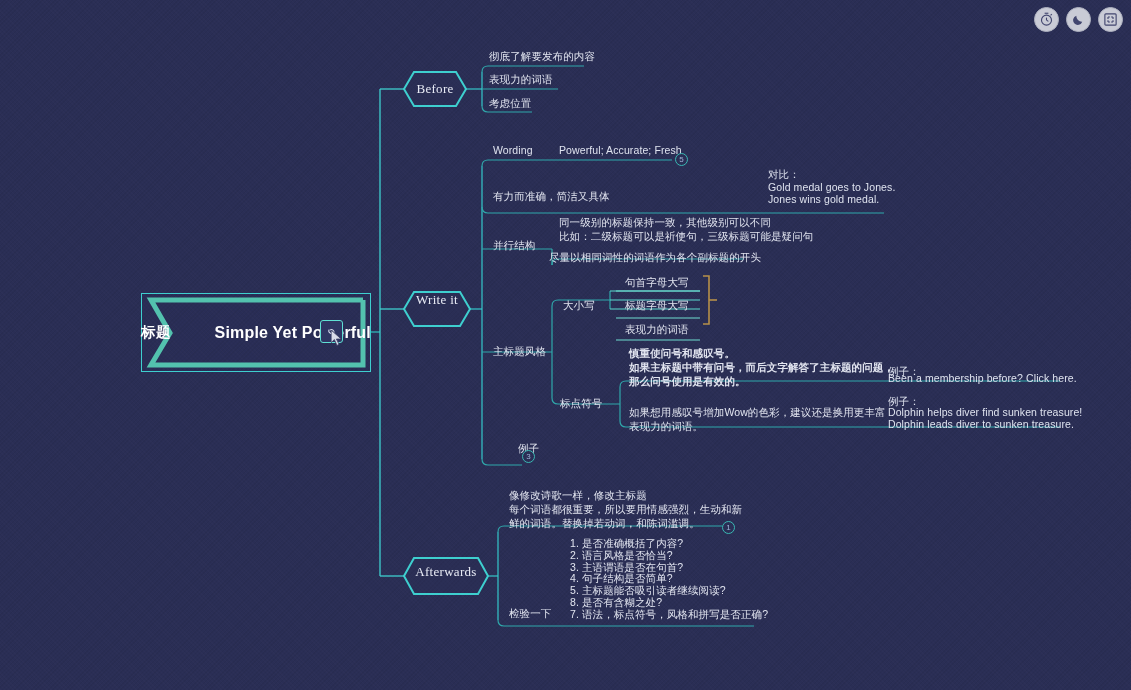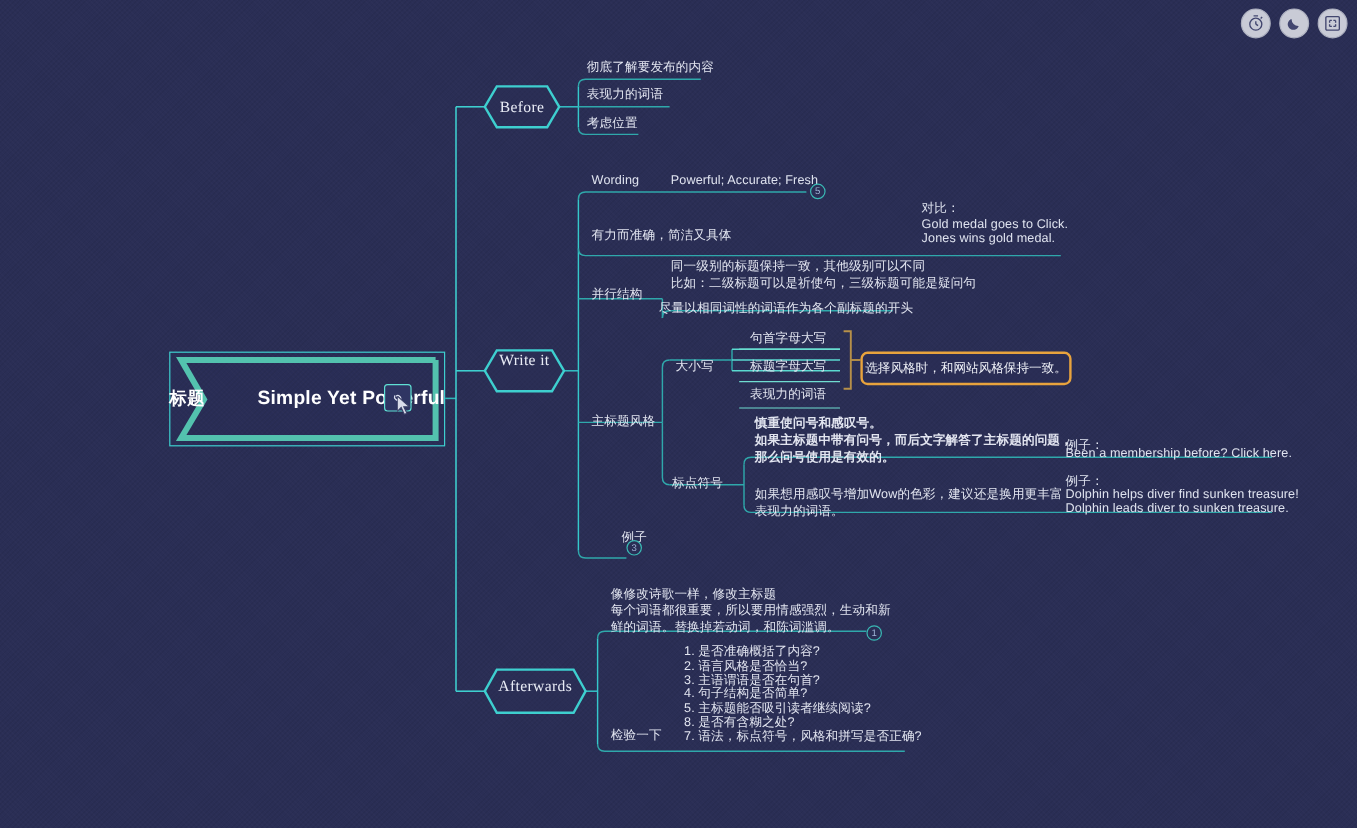--- a/index.html
+++ b/index.html
@@ -244,38 +244,35 @@
   <div class="lbl cn" style="left:489px; top:49px;">彻底了解要发布的内容</div>
   <div class="lbl cn" style="left:489px; top:72px;">表现力的词语</div>
   <div class="lbl cn" style="left:489px; top:96px;">考虑位置</div>
 
   <div class="lbl" style="left:493px; top:143px;">Wording</div>
   <div class="lbl" style="left:559px; top:143px;">Powerful; Accurate; Fresh</div>
   <div class="badge" style="left:675px; top:153px;">5</div>
 
   <div class="lbl cn" style="left:493px; top:189px;">有力而准确，简洁又具体</div>
   <div class="lbl" style="left:768px; top:167px;">对比：</div>
-  <div class="lbl" style="left:768px; top:180px;">Gold medal goes to Click.</div>
+  <div class="lbl" style="left:768px; top:180px;">Gold medal goes to Jones.</div>
   <div class="lbl" style="left:768px; top:192px;">Jones wins gold medal.</div>
 
   <div class="lbl cn" style="left:493px; top:238px;">并行结构</div>
   <div class="lbl cn" style="left:559px; top:215px;">同一级别的标题保持一致，其他级别可以不同
 比如：二级标题可以是祈使句，三级标题可能是疑问句</div>
   <div class="lbl cn" style="left:549px; top:250px;">尽量以相同词性的词语作为各个副标题的开头</div>
 
   <div class="lbl cn" style="left:493px; top:344px;">主标题风格</div>
 
   <div class="lbl cn" style="left:563px; top:298px;">大小写</div>
   <div class="lbl cn" style="left:625px; top:275px;">句首字母大写</div>
   <div class="lbl cn" style="left:625px; top:298px;">标题字母大写</div>
   <div class="lbl cn" style="left:625px; top:322px;">表现力的词语</div>
 
-  <div id="orange-box">
-    <span>选择风格时，和网站风格保持一致。</span>
-  </div>
 
   <div class="lbl cn" style="left:560px; top:396px;">标点符号</div>
   <div class="lbl cn" style="left:629px; top:346px;font-weight:bold;">慎重使问号和感叹号。
 如果主标题中带有问号，而后文字解答了主标题的问题，
 那么问号使用是有效的。</div>
   <div class="lbl" style="left:888px; top:364px;">例子：</div>
   <div class="lbl" style="left:888px; top:371px;">Been a membership before? Click here.</div>
 
   <div class="lbl cn" style="left:629px; top:405px;">如果想用感叹号增加Wow的色彩，建议还是换用更丰富
 表现力的词语。</div>

